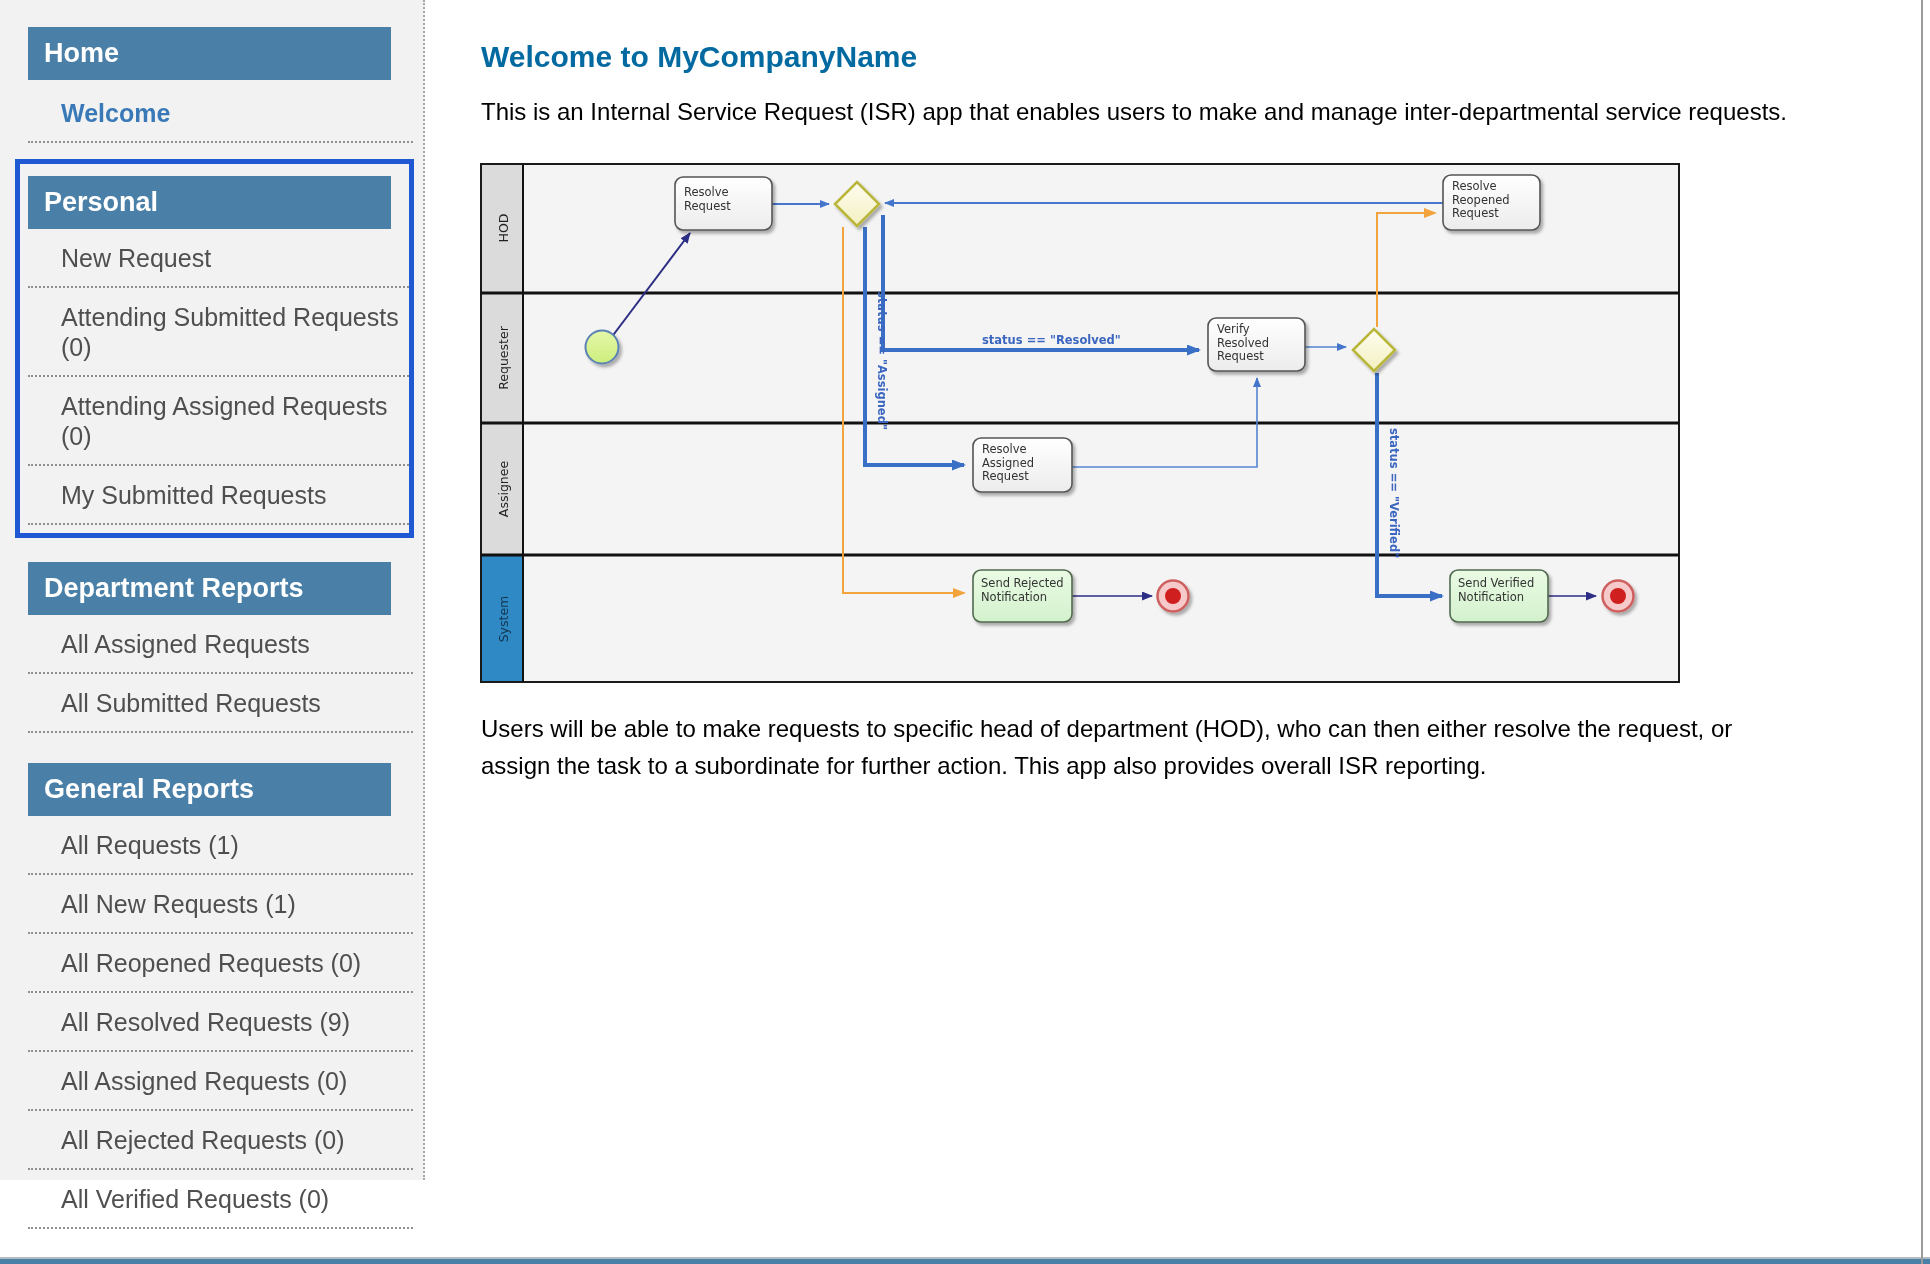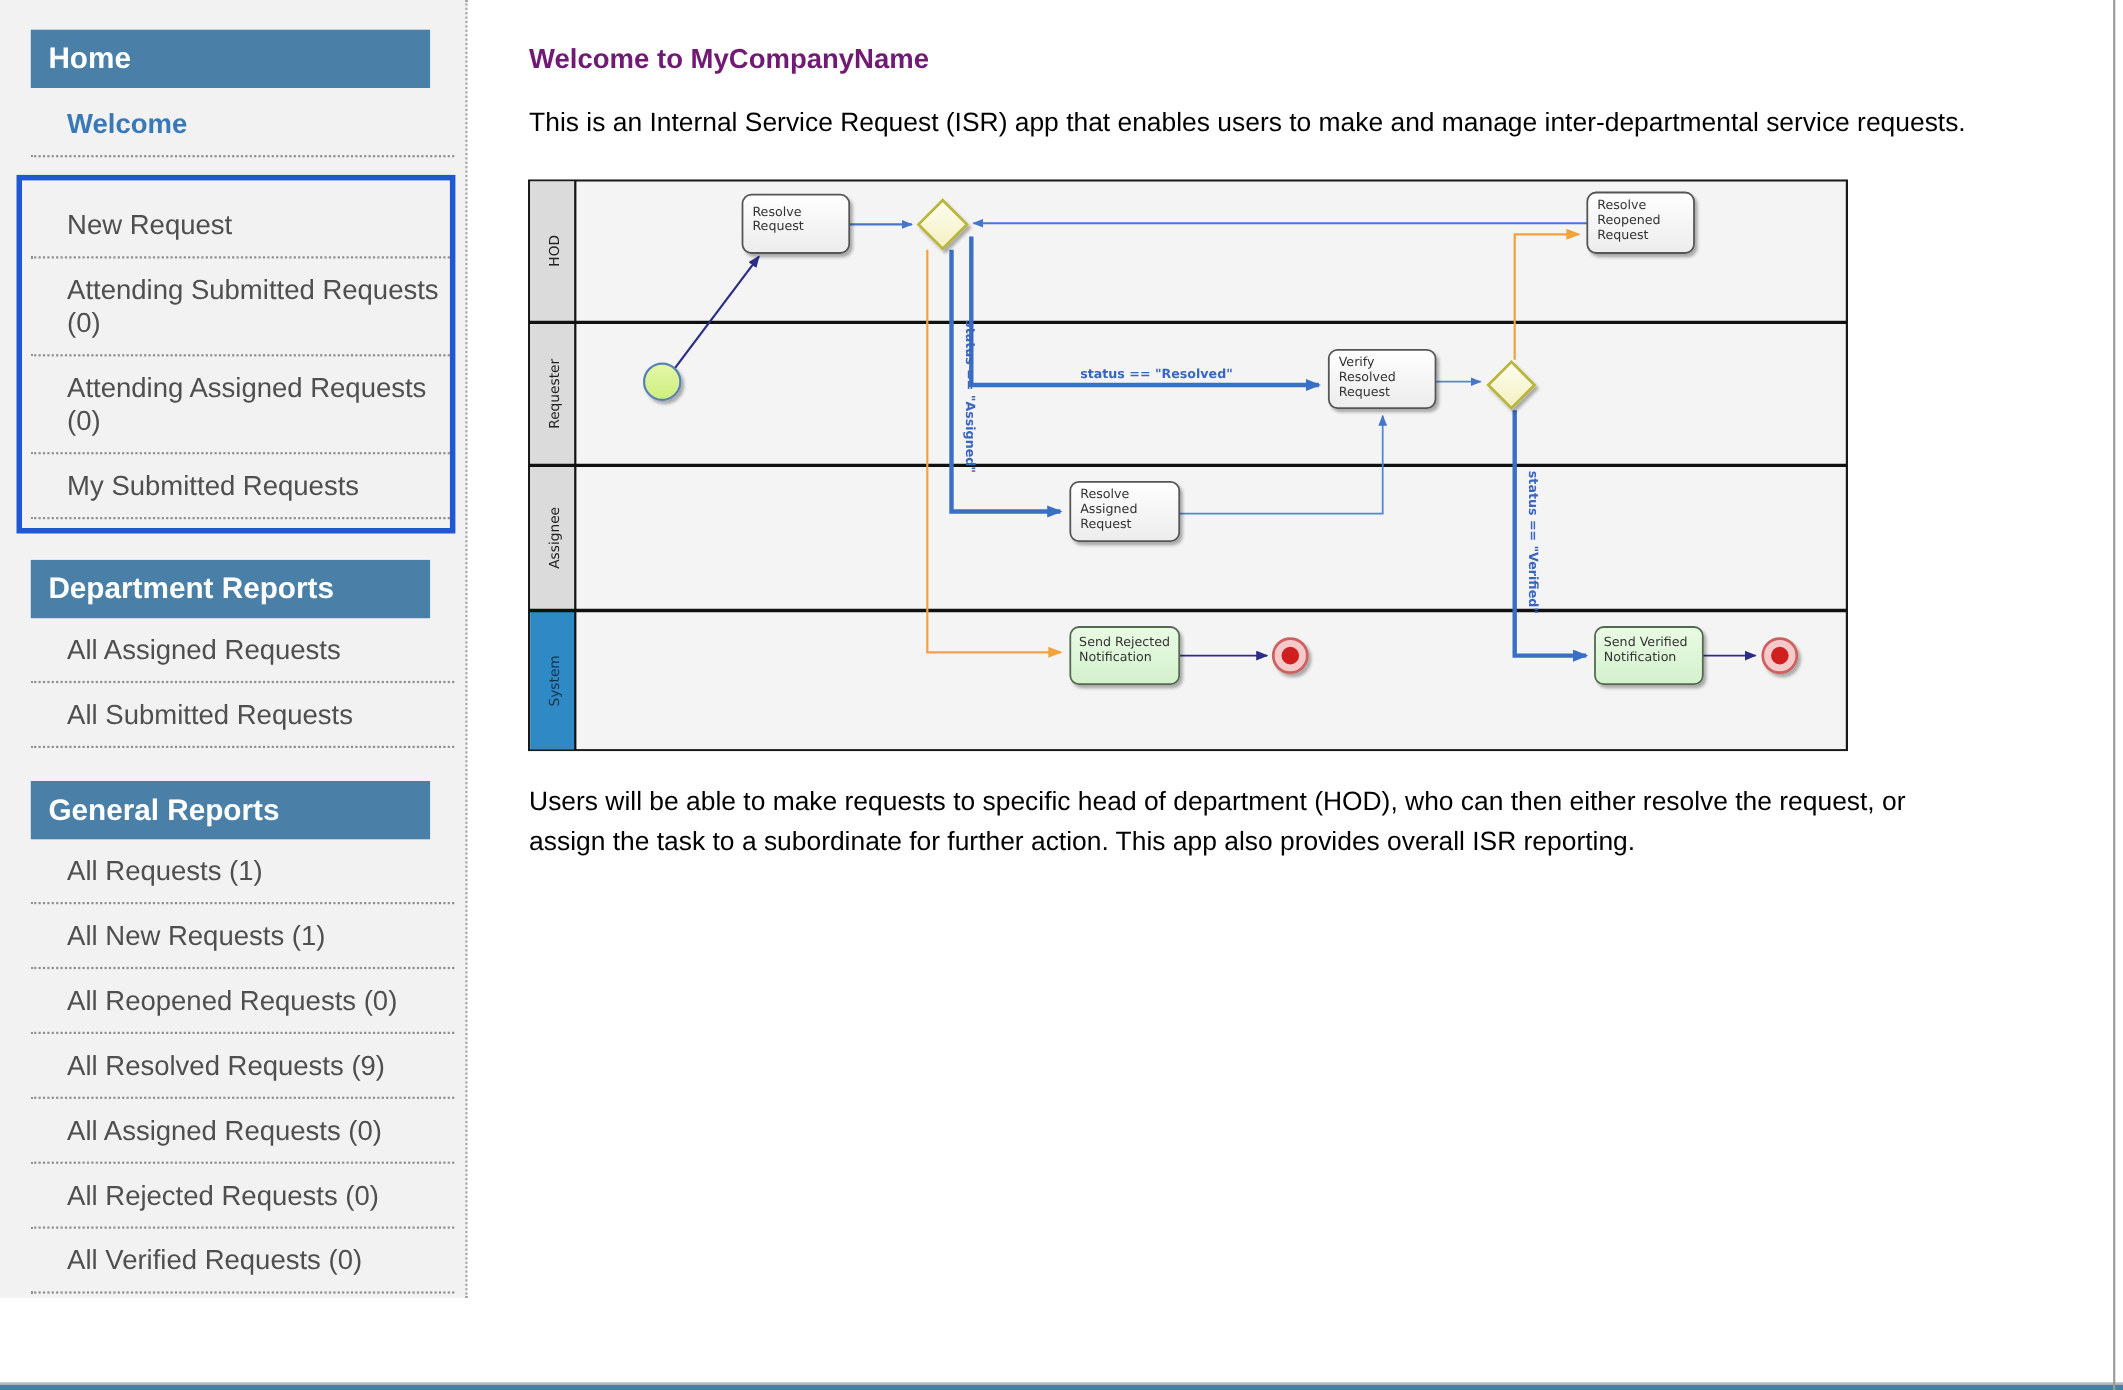--- a/index.html
+++ b/index.html
@@ -18,34 +18,35 @@
           padding:12px 0 8px 0;}
   .hl-box .sec-header{margin-left:8px;}
   .hl-box .item{margin-left:8px;width:381px;}
   .dept-header{margin-top:24px;}
   .gen-header{margin-top:30px;}
   .bottom-sliver{position:absolute;left:0;bottom:0;width:100%;height:5px;background:#4a80a7;
                  border-top:2px solid #b3bac0;}
   .right-edge{position:absolute;left:1921px;top:0;width:2px;height:1264px;background:#9b9b9b;}
 
   
-  .main-title{position:absolute;left:481px;top:40px;font-size:25px;font-weight:bold;color:#701a75;}
+  .main-title{position:absolute;left:481px;top:40px;font-size:30px;font-weight:bold;color:#0369a1;}
   .intro{position:absolute;left:481px;top:98px;font-size:24px;color:#000;}
   .outro{position:absolute;left:481px;top:710px;font-size:24px;line-height:37px;color:#000;}
   .diagram{position:absolute;left:480px;top:163px;}
   svg text{font-family:"DejaVu Sans",sans-serif;}
 </style>
 </head>
 <body>
 
 <div class="sidebar">
   <div class="sec-header home-header">Home</div>
   <div class="item welcome">Welcome</div>
 
   <div class="hl-box">
+    <div class="sec-header">Personal</div>
     <div class="item">New Request</div>
     <div class="item">Attending Submitted Requests (0)</div>
     <div class="item">Attending Assigned Requests (0)</div>
     <div class="item">My Submitted Requests</div>
   </div>
 
   <div class="sec-header dept-header">Department Reports</div>
   <div class="item">All Assigned Requests</div>
   <div class="item">All Submitted Requests</div>
 

